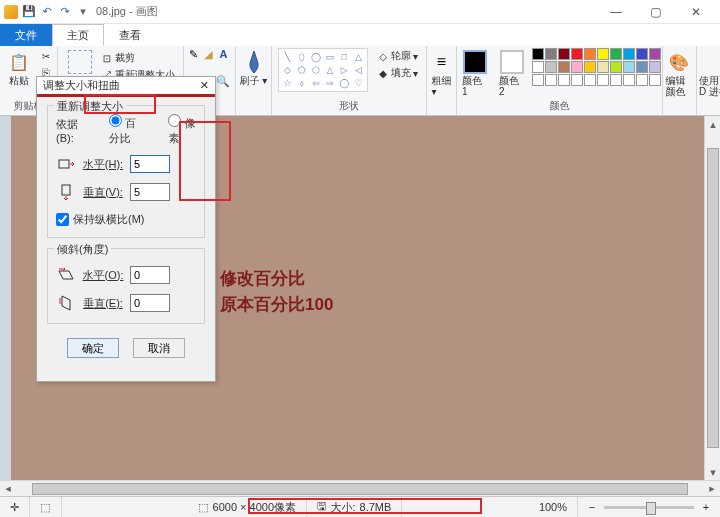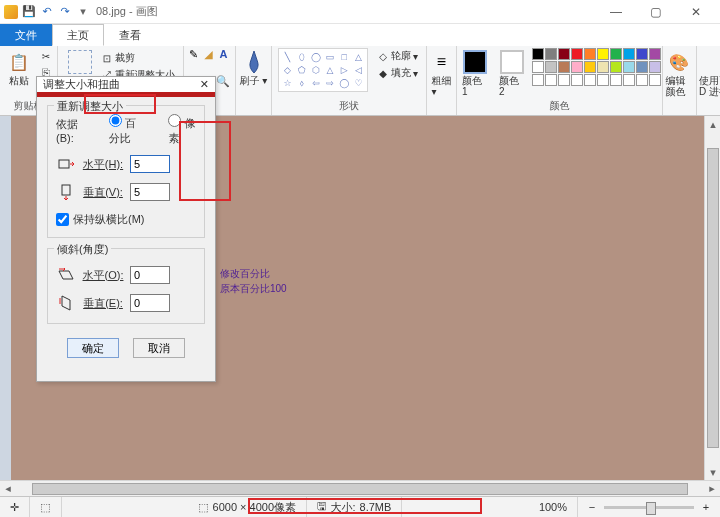--- a/index.html
+++ b/index.html
@@ -40,25 +40,25 @@
 
 
 .palette { display: grid; grid-template-columns: repeat(10,12px); grid-auto-rows: 12px; gap: 1px; }
 .palette div { width: 12px; height: 12px; border: 1px solid #999; }
 
 .color-swatch-big { width: 24px; height: 24px; border: 2px solid #8fb0e0; }
 
 
 .workspace { position: relative; height: 378px; background: #cdd6e1; overflow: hidden; }
 .canvas-img { position: absolute; left: 11px; top: 0; right: 0; bottom: 0; background: #b39282; }
-.canvas-text { position: absolute; left: 220px; top: 150px; color: #4c1d95; font-size: 10px; line-height: 1.5; }
+.canvas-text { position: absolute; left: 220px; top: 150px; color: #7f1d1d; font-size: 17px; line-height: 1.5; font-weight: bold; }
 
 
 .dialog { position: absolute; left: 36px; top: 76px; width: 180px; height: 306px; background: #f0f0f0; border: 1px solid #a6a6a6; box-shadow: 2px 2px 4px rgba(0,0,0,.15); z-index: 10; }
-.dialog-title { height: 20px; display: flex; align-items: center; justify-content: space-between; padding: 0 6px; font-size: 11px; color: #333; border-bottom: 5px solid #b91c1c; background: #fff; }
+.dialog-title { height: 20px; display: flex; align-items: center; justify-content: space-between; padding: 0 6px; font-size: 11px; color: #333; border-bottom: 3px solid #b91c1c; background: #fff; }
 .dialog-title .x { cursor: pointer; font-size: 11px; }
 .dialog-body { padding: 8px 10px; font-size: 11px; color: #333; }
 .group-box { border: 1px solid #cfcfcf; padding: 8px 8px 10px; margin-bottom: 10px; position: relative; }
 .group-box .legend { position: absolute; top: -7px; left: 6px; background: #f0f0f0; padding: 0 3px; font-size: 11px; }
 .row { display: flex; align-items: center; gap: 6px; margin-top: 8px; }
 .row label { min-width: 42px; text-align: center; text-decoration: underline; }
 .row input[type=text] { width: 40px; height: 18px; border: 1px solid #7a7a7a; padding: 0 3px; font-size: 11px; text-align: left; }
 .radio-row { display: flex; align-items: center; gap: 24px; }
 .checkbox-row { margin-top: 10px; display: flex; align-items: center; gap: 4px; }
 .dlg-icon { width: 20px; height: 20px; display: inline-flex; align-items: center; justify-content: center; }

